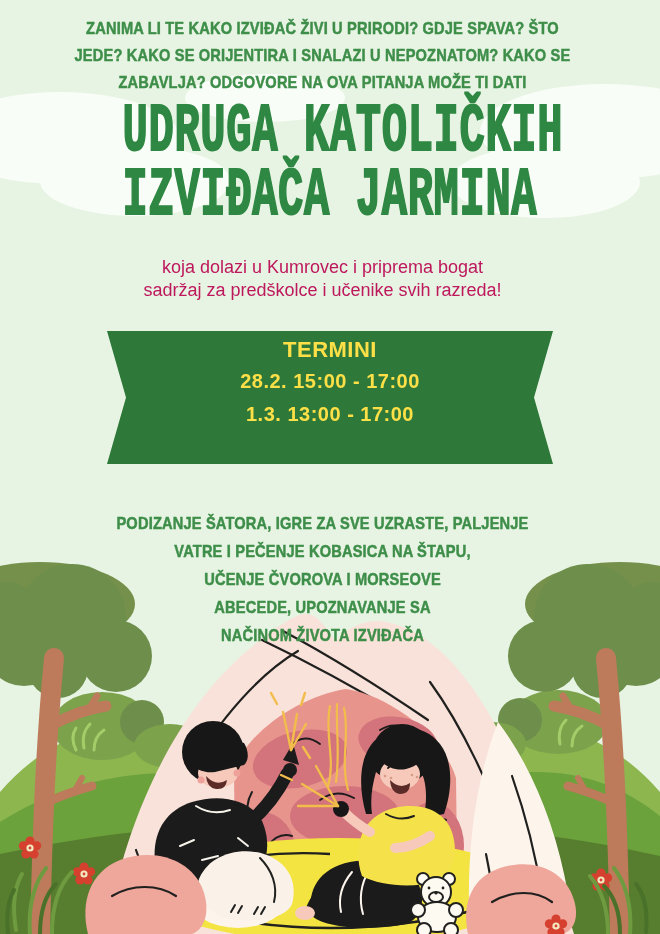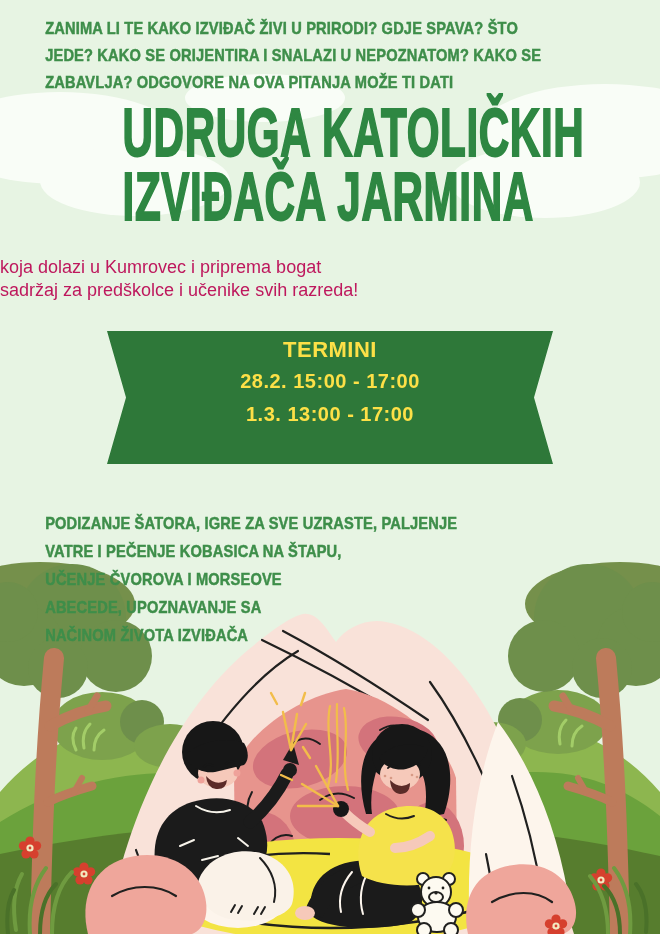--- a/index.html
+++ b/index.html
@@ -16,30 +16,30 @@
     background:#f9fdf7;
     border-radius:50%;
     z-index:0;
   }
   .cloud-l1{left:-60px;top:92px;width:240px;height:92px;}
   .cloud-l2{left:40px;top:146px;width:190px;height:70px;}
   .cloud-r1{right:-70px;top:84px;width:250px;height:95px;}
   .cloud-r2{right:20px;top:146px;width:190px;height:72px;}
   .cloud-m1{left:185px;top:74px;width:160px;height:48px;}
 
-  .txt-block{position:absolute;left:0;right:15px;z-index:2;}
+  .txt-block{position:absolute;left:0;right:15px;text-align:center;z-index:2;}
   .intro{top:15px;}
   .intro .line{
     font-weight:700;font-size:17px;line-height:27px;
     color:#3e8e4a;white-space:nowrap;
     transform:scaleX(0.86);transform-origin:50% 50%;
     -webkit-text-stroke:0.5px #3e8e4a;
     letter-spacing:0.2px;
   }
-  .title{top:100px;}
+  .title{top:100px;font-family:Liberation Mono, monospace;}
   .title .line{
     font-weight:700;font-size:68px;line-height:64px;
     color:#2e8742;white-space:nowrap;
     transform:scaleX(0.62);transform-origin:50% 50%;
     -webkit-text-stroke:2px #2e8742;
     letter-spacing:1px;
   }
   .subtitle{top:256px;}
   .subtitle .line{
     font-weight:500;font-size:18px;line-height:23px;

